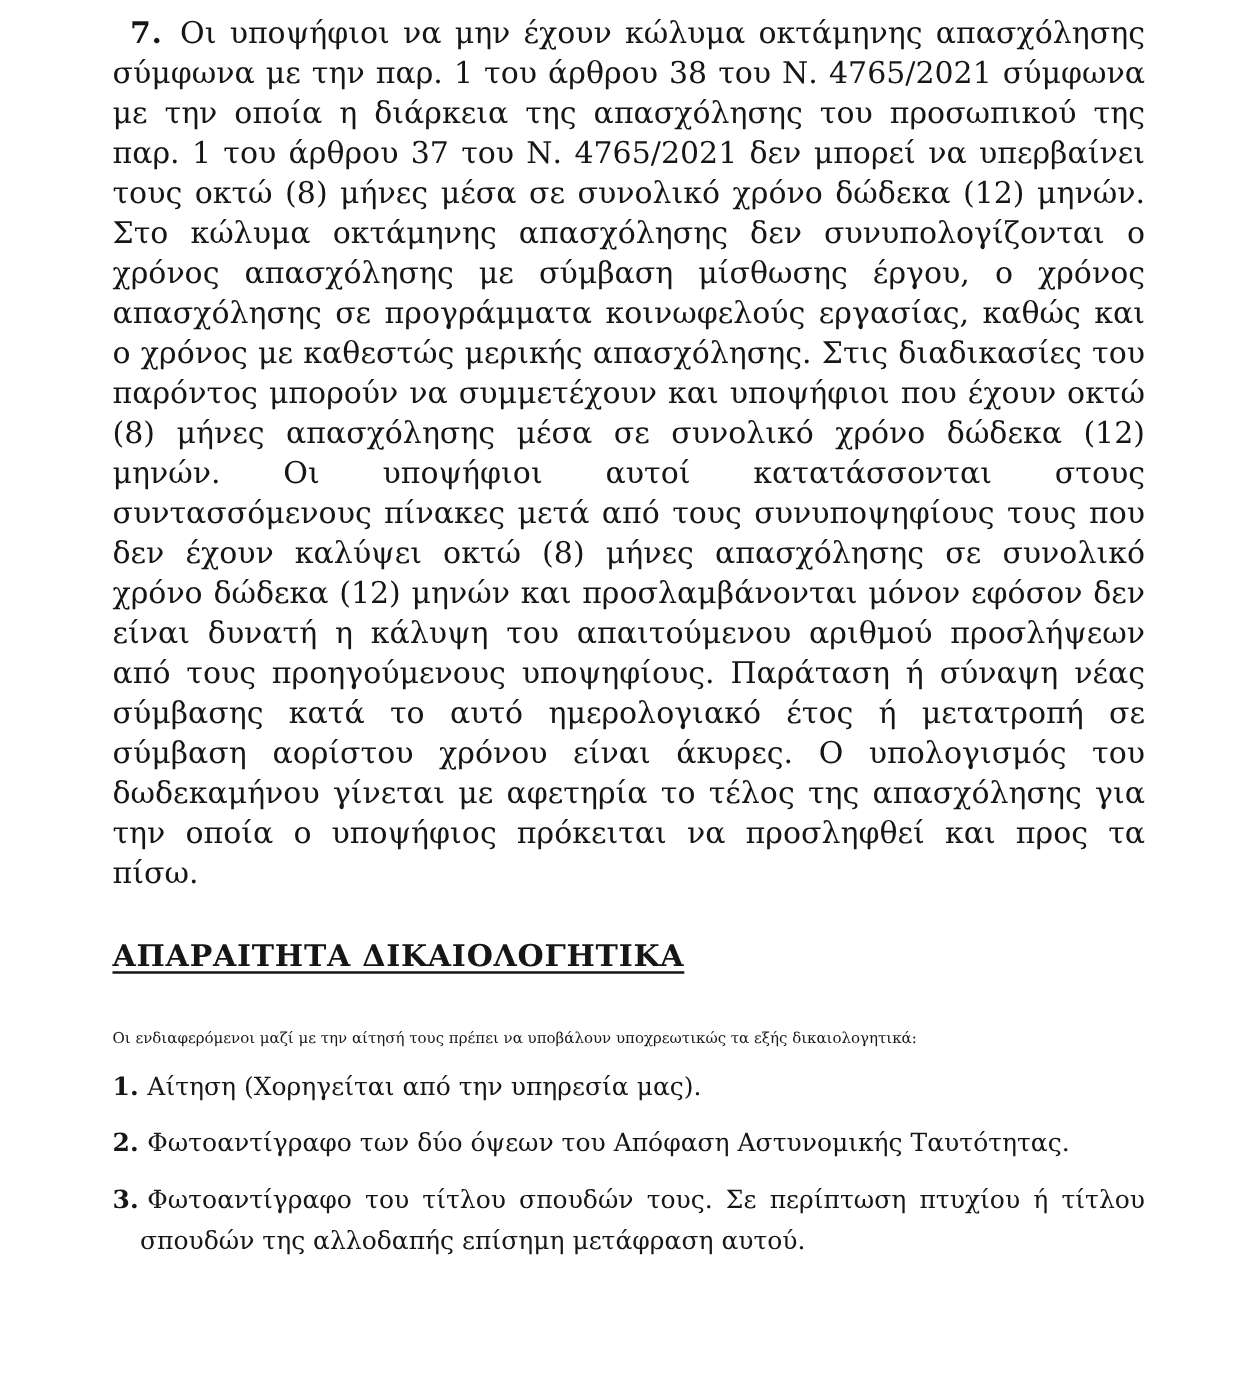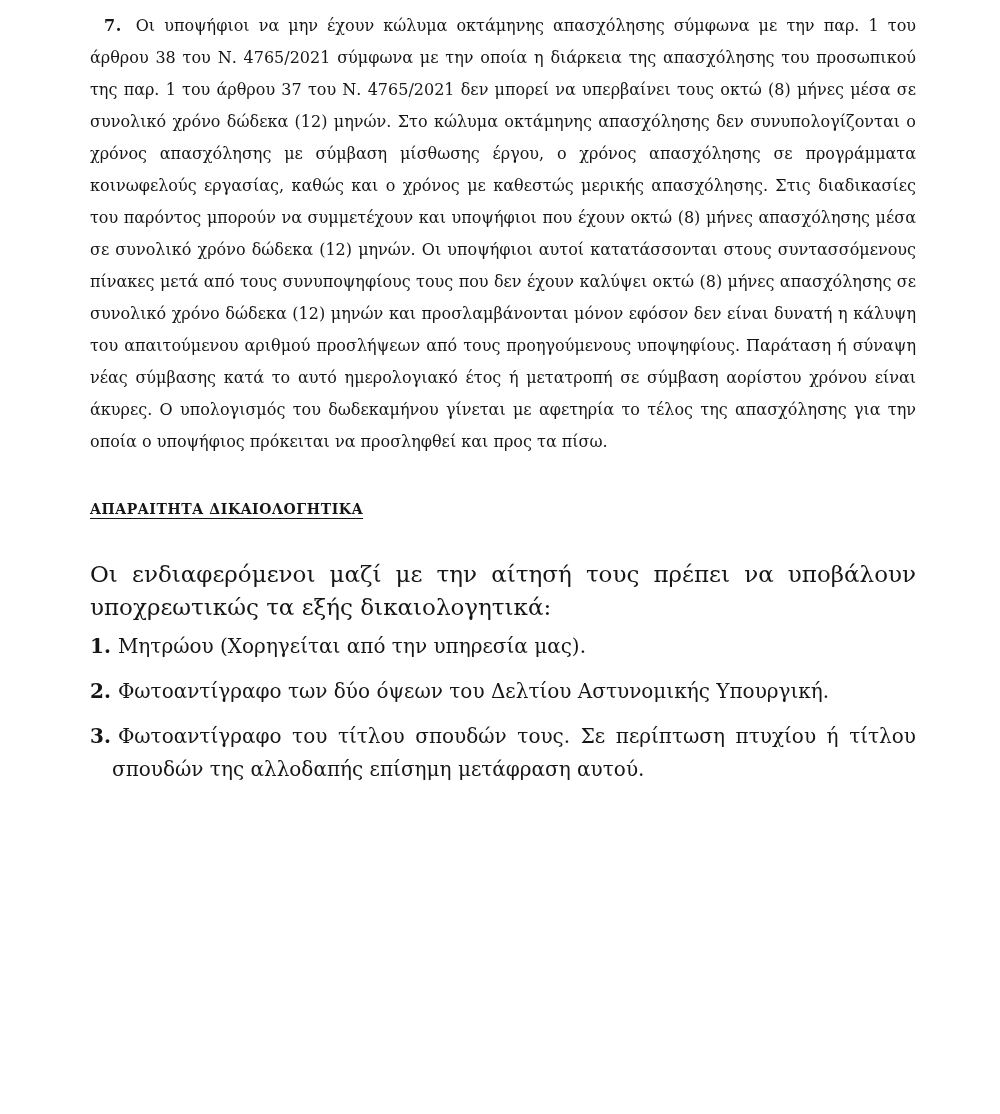--- a/index.html
+++ b/index.html
@@ -16,42 +16,42 @@
   }
   .page {
     box-sizing: border-box;
     width: 1000px;
     height: 1114px;
     padding: 10px 84px 10px 90px;
     background: #ffffff;
   }
   .para {
     margin: 0 0 30px 0;
-    font-size: 16px;
+    font-size: 24px;
     line-height: 32px;
     text-align: justify;
     text-indent: 14px;
   }
   .para .num {
     font-weight: bold;
     margin-right: 14px;
     letter-spacing: 0.5px;
   }
   .section-heading {
     margin: 38px 0 36px 0;
-    font-size: 14px;
+    font-size: 24px;
     line-height: 26px;
     font-weight: bold;
     text-decoration: underline;
     text-underline-offset: 4px;
     letter-spacing: 0.6px;
   }
   .intro {
     margin: 0 0 6px 0;
-    font-size: 23px;
+    font-size: 12px;
     line-height: 33px;
     text-align: justify;
   }
   .doc-list {
     margin: 0;
     padding: 0;
     list-style: none;
   }
   .doc-item {
     margin: 0 0 12px 0;
@@ -76,24 +76,24 @@
   </p>
 
 
 
   <h2 class="section-heading">ΑΠΑΡΑΙΤΗΤΑ ΔΙΚΑΙΟΛΟΓΗΤΙΚΑ</h2>
 
   <p class="intro">Οι ενδιαφερόμενοι μαζί με την αίτησή τους πρέπει να υποβάλουν υποχρεωτικώς τα εξής δικαιολογητικά:</p>
 
   <ol class="doc-list">
     <li class="doc-item">
-      <b class="num">1.</b><span>Μητρώου (Χορηγείται από την υπηρεσία μας).</span>
+      <b class="num">1.</b><span>Αίτηση (Χορηγείται από την υπηρεσία μας).</span>
     </li>
     <li class="doc-item">
-      <b class="num">2.</b><span>Φωτοαντίγραφο των δύο όψεων του Δελτίου Αστυνομικής Υπουργική.</span>
+      <b class="num">2.</b><span>Φωτοαντίγραφο των δύο όψεων του Απόφαση Αστυνομικής Ταυτότητας.</span>
     </li>
     <li class="doc-item">
       <b class="num">3.</b><span>Φωτοαντίγραφο του τίτλου σπουδών τους. Σε περίπτωση πτυχίου ή τίτλου σπουδών της αλλοδαπής επίσημη μετάφραση αυτού.</span>
     </li>
 
   </ol>
 
 </div>
 
 </body></html>

